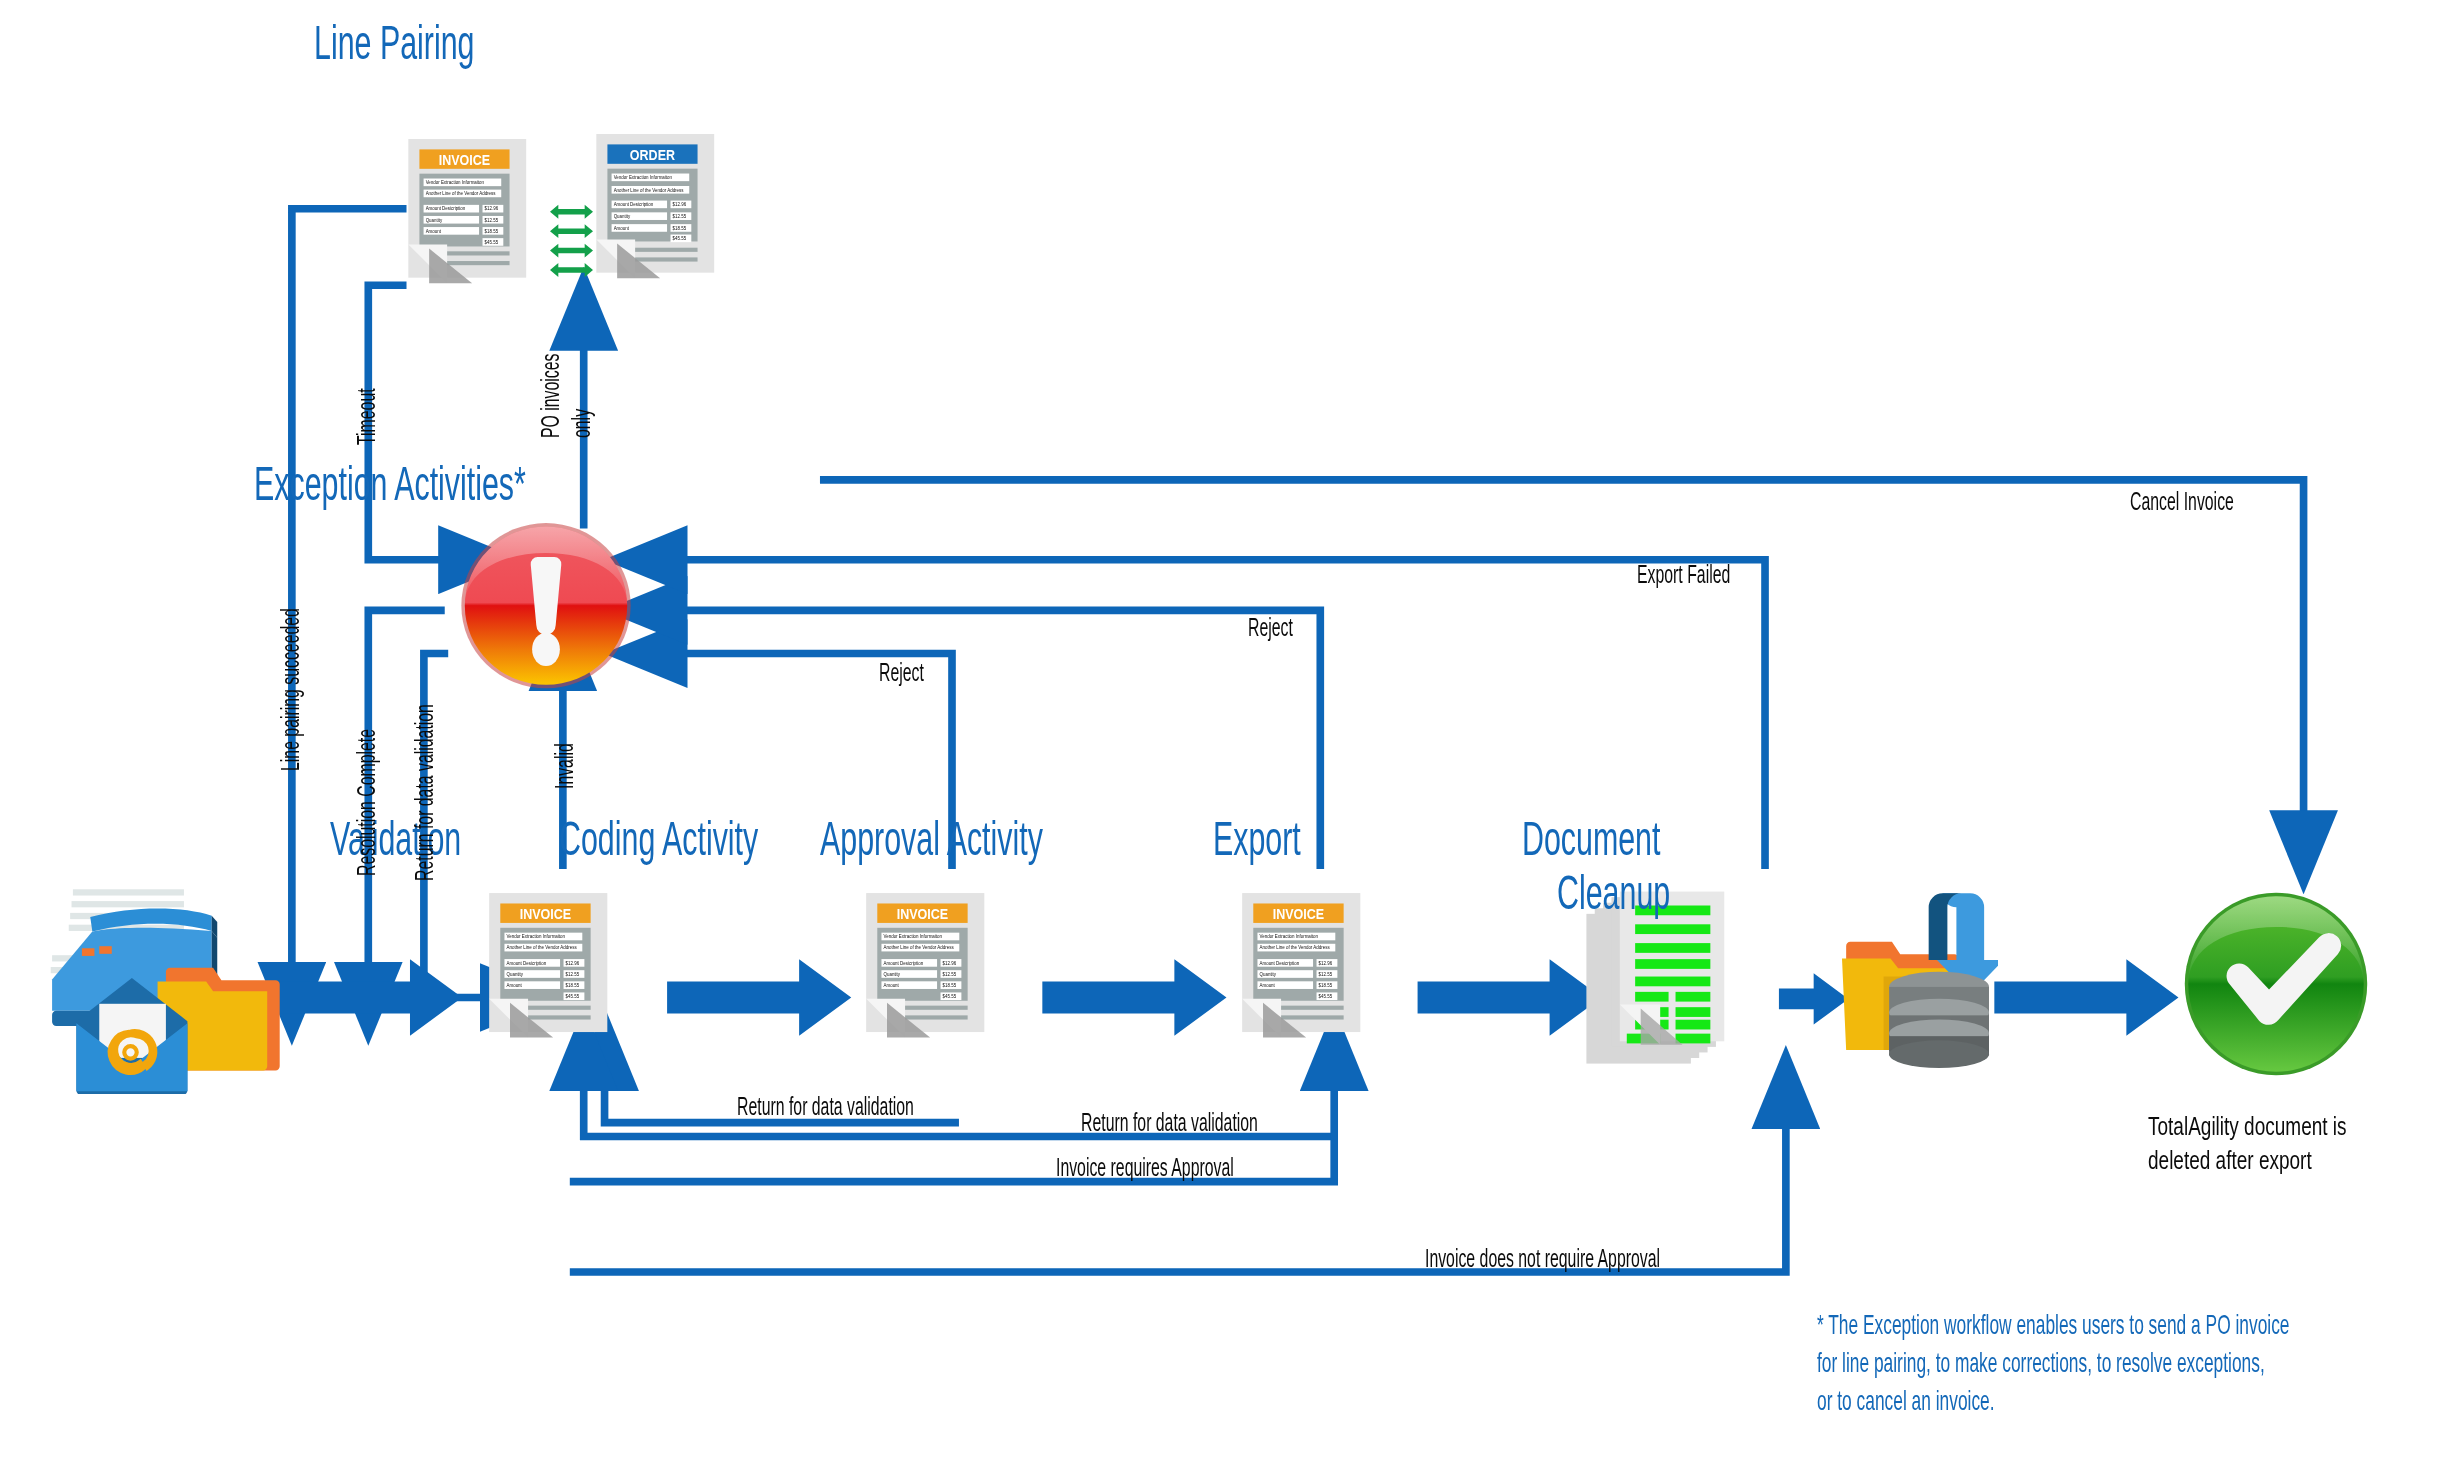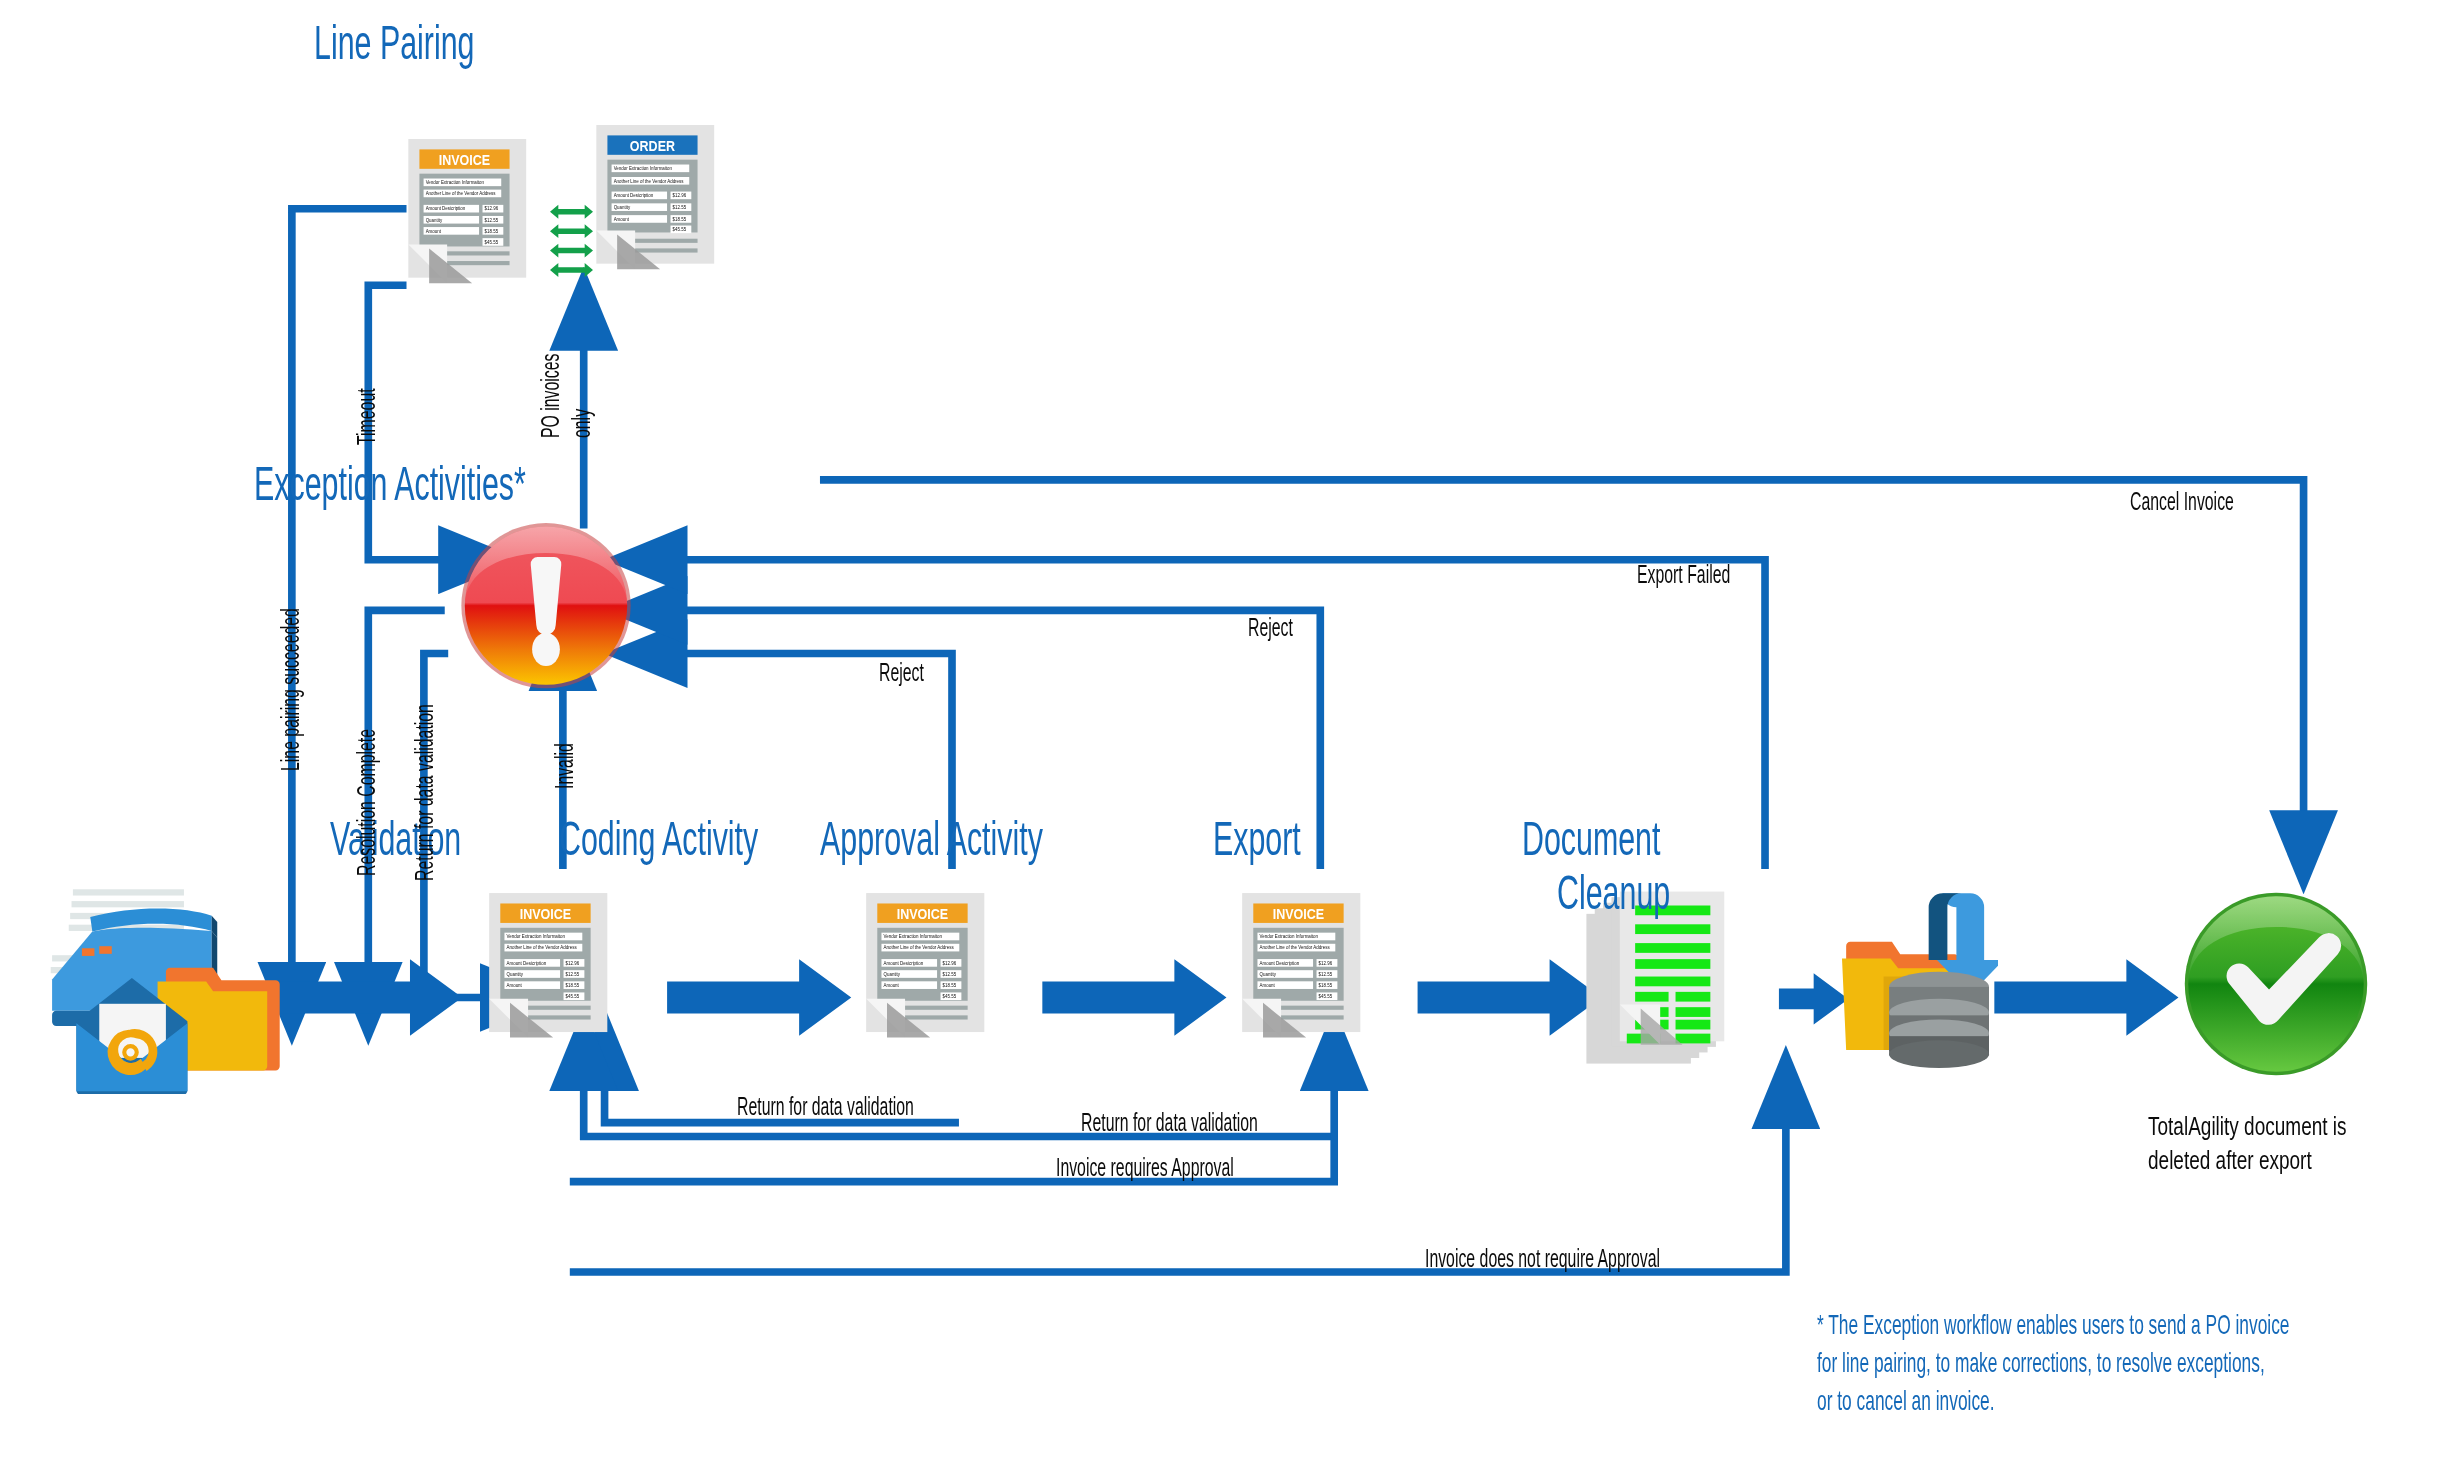--- a/index.html
+++ b/index.html
@@ -138,21 +138,21 @@
 
 <svg class="icon" style="left:550px;top:204px;" width="43" height="80" viewBox="0 0 62 115">
   <g fill="#13a04a">
     <path d="M0,11 L12,1 L12,7 L50,7 L50,1 L62,11 L50,21 L50,15 L12,15 L12,21 z"></path>
     <path d="M0,39 L12,29 L12,35 L50,35 L50,29 L62,39 L50,49 L50,43 L12,43 L12,49 z"></path>
     <path d="M0,67 L12,57 L12,63 L50,63 L50,57 L62,67 L50,77 L50,71 L12,71 L12,77 z"></path>
     <path d="M0,95 L12,85 L12,91 L50,91 L50,85 L62,95 L50,105 L50,99 L12,99 L12,105 z"></path>
   </g>
 </svg>
 
-<div class="doc" style="left:592px;top:125px;">
+<div class="doc" style="left:592px;top:134px;">
   <svg width="139" height="156" viewBox="0 0 200 225">
     <rect x="6" y="0" width="170" height="200" fill="#e3e3e3"></rect>
     <rect x="22" y="15" width="130" height="28" fill="#1a72bc"></rect>
     <text x="87" y="37" font-family="Liberation Sans, sans-serif" font-size="22" font-weight="bold" fill="#ffffff" text-anchor="middle" transform="scale(.82,1) translate(19,0)">ORDER</text>
     <rect x="22" y="50" width="130" height="105" fill="#9fa9a9"></rect>
     <g font-family="Liberation Sans, sans-serif" font-size="6.4" fill="#111">
       <rect x="28" y="57" width="112" height="11" fill="#fff"></rect>
           <text x="31" y="65">Vendor Extraction Informaiton</text>
       <rect x="28" y="75" width="112" height="11" fill="#fff"></rect>
           <text x="31" y="83">Another Line of the Vendor Address</text>

